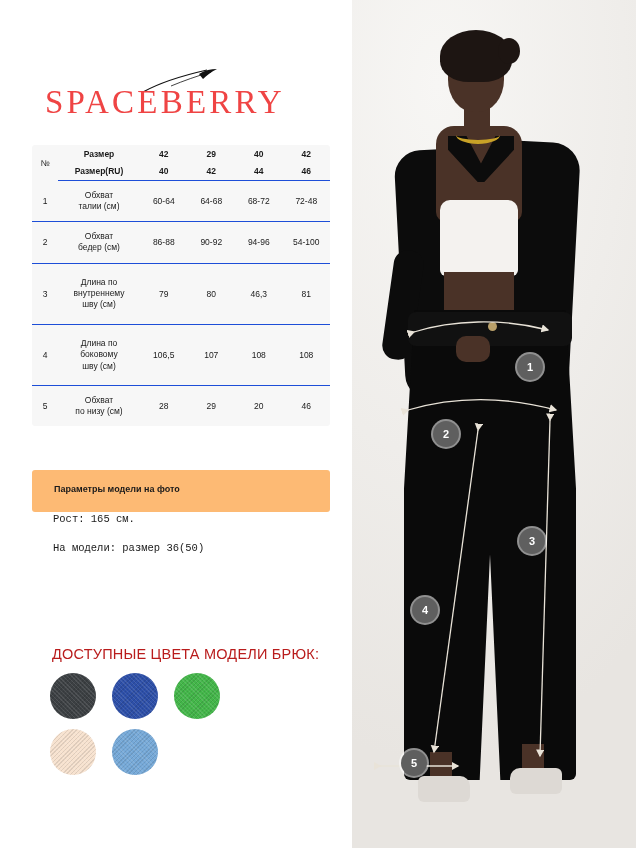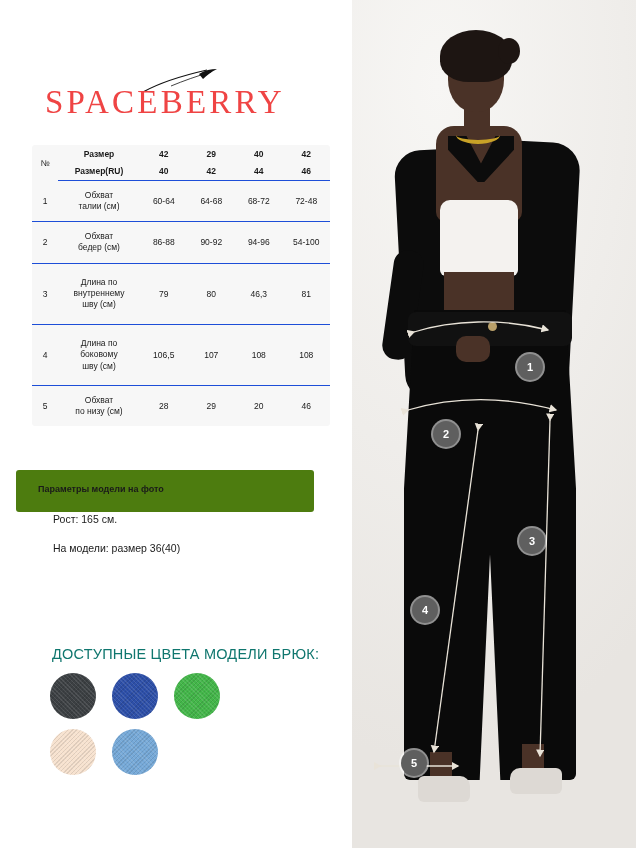--- a/index.html
+++ b/index.html
@@ -102,55 +102,56 @@
   .numcell {
     font-size: 9px;
   }
   .sep td {
     border-bottom: 1px solid #1d4ed8;
   }
 
   
   .model-card {
     position: absolute;
-    left: 16px;
+    left: 32px;
     top: 470px;
     width: 298px;
     height: 42px;
-    background: #4d7c0f;
+    background: #fdba74;
     border-radius: 3px;
   }
   .model-card .title {
     position: absolute;
     left: 22px;
     top: 14px;
     font-size: 9px;
     font-weight: bold;
     color: #1a1a1a;
   }
   .model-lines {
     position: absolute;
     left: 53px;
     top: 513px;
     width: 280px;
+    font-family: Liberation Mono, monospace;
   }
   .model-lines div {
     font-size: 10.5px;
     color: #1a1a1a;
     margin-bottom: 16.5px;
   }
 
   
   .colors-heading {
     position: absolute;
     left: 52px;
     top: 646px;
     font-size: 14.5px;
     letter-spacing: 0.2px;
-    color: #0f766e;
+    color: #b91c1c;
     white-space: nowrap;
   }
   .swatches {
     position: absolute;
     left: 50px;
     top: 673px;
     width: 260px;
   }
   .swatch-row {
     display: flex;
@@ -405,21 +406,21 @@
         </tr>
       </tbody>
         </table>
     </div>
 
     <div class="model-card">
       <div class="title">Параметры модели на фото</div>
     </div>
     <div class="model-lines">
       <div>Рост: 165 см.</div>
-      <div>На модели: размер 36(40)</div>
+      <div>На модели: размер 36(50)</div>
     </div>
 
     <div class="colors-heading">ДОСТУПНЫЕ ЦВЕТА МОДЕЛИ БРЮК:</div>
     <div class="swatches">
       <div class="swatch-row">
         <div class="swatch" style="background:#3c4043">
           <div class="tex"></div>
         </div>
         <div class="swatch" style="background:#2d4fa8">
           <div class="tex"></div>

